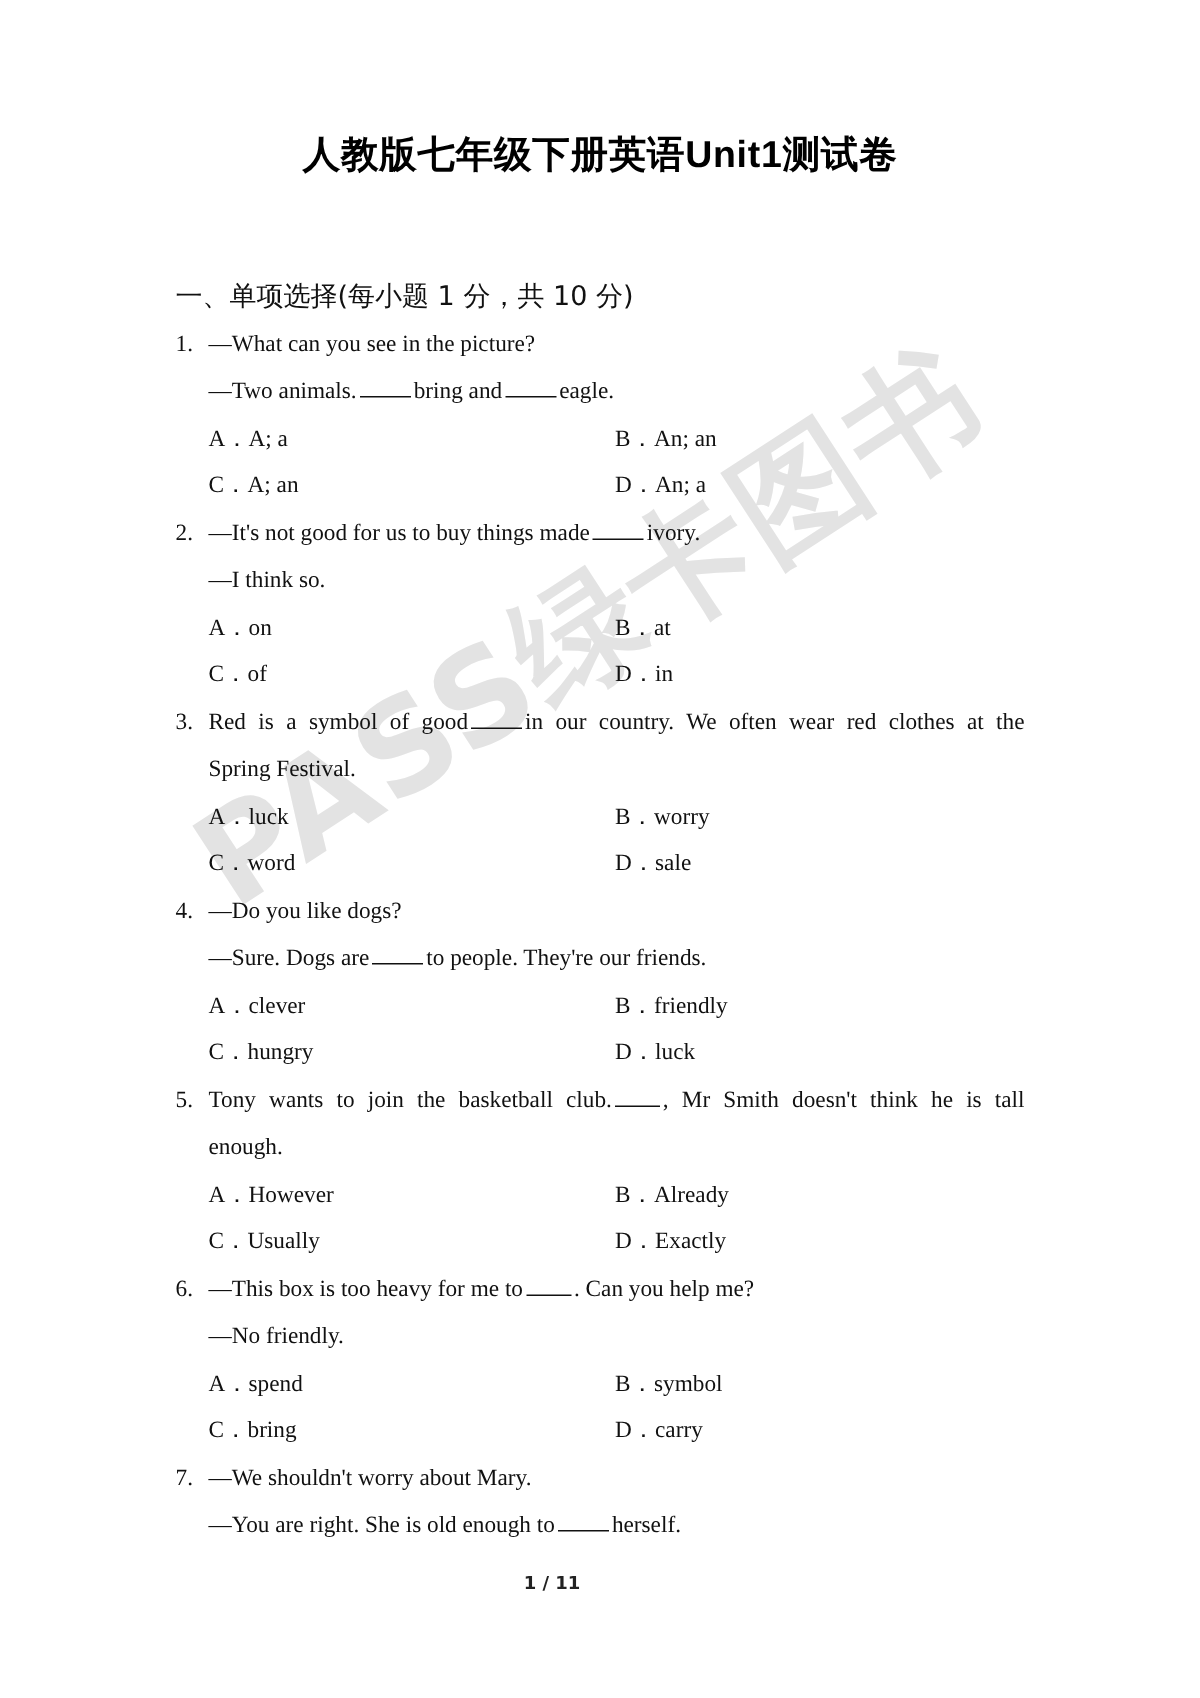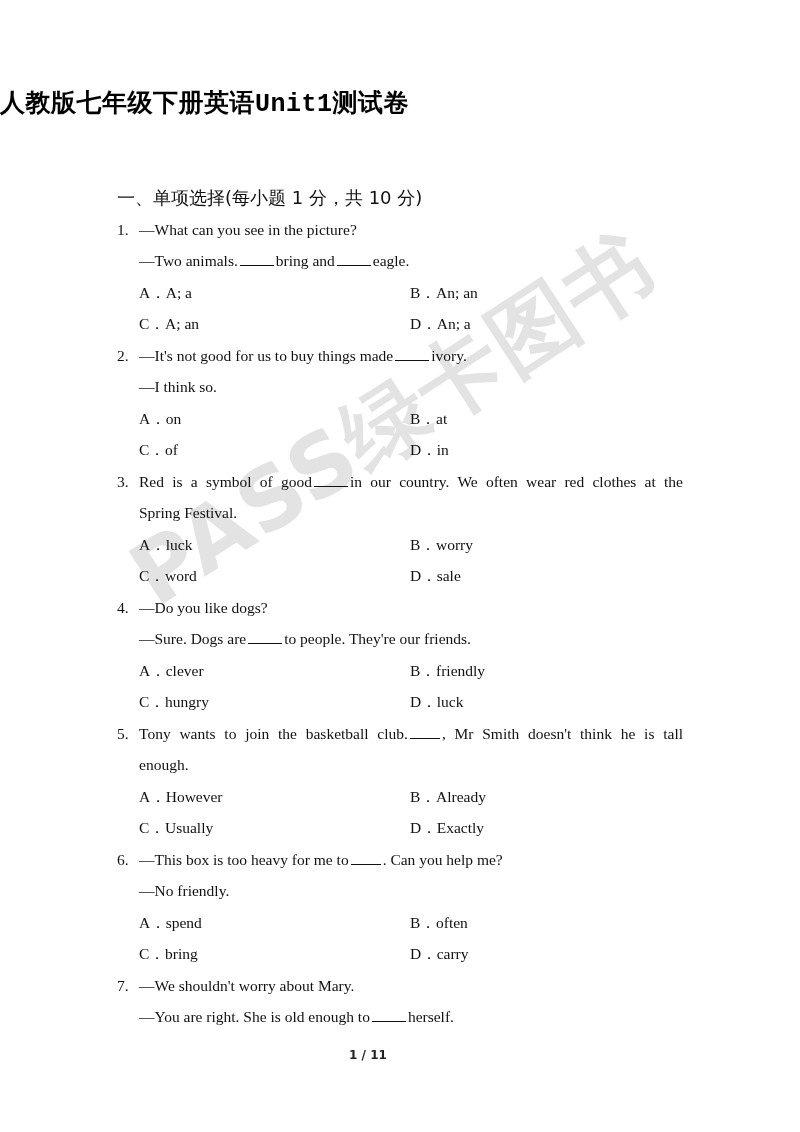--- a/index.html
+++ b/index.html
@@ -54,21 +54,22 @@
   #content {
     position: relative;
     z-index: 2;
   }
 
   #paper-title {
     position: absolute;
     left: 0;
     top: 86px;
     width: 800px;
-    font-family: Liberation Mono, monospace;
+    text-align: center;
+    font-family: Liberation Sans, sans-serif;
     font-size: 25px;
     font-weight: 700;
     letter-spacing: 0.5px;
     color: #000000;
   }
 
   #body-block {
     position: absolute;
     left: 117px;
     top: 182px;
@@ -260,21 +261,21 @@
 
       <div class="q">
         <div class="q-line">
           <span class="q-num">6.</span><span>—This box is too heavy for me to</span><span class="blank narrow"></span><span>. Can you help me?</span>
         </div>
         <div class="q-line">
           <span class="q-indent"></span><span>—No friendly.</span>
         </div>
         <div class="opt-row">
           <span class="opt left"><span class="opt-letter">A．</span><span class="opt-text">spend</span></span>
-          <span class="opt right"><span class="opt-letter">B．</span><span class="opt-text">often</span></span>
+          <span class="opt right"><span class="opt-letter">B．</span><span class="opt-text">symbol</span></span>
         </div>
         <div class="opt-row">
           <span class="opt left"><span class="opt-letter">C．</span><span class="opt-text">bring</span></span>
           <span class="opt right"><span class="opt-letter">D．</span><span class="opt-text">carry</span></span>
         </div>
       </div>
 
       <div class="q">
         <div class="q-line">
           <span class="q-num">7.</span><span>—We shouldn't worry about Mary.</span>

